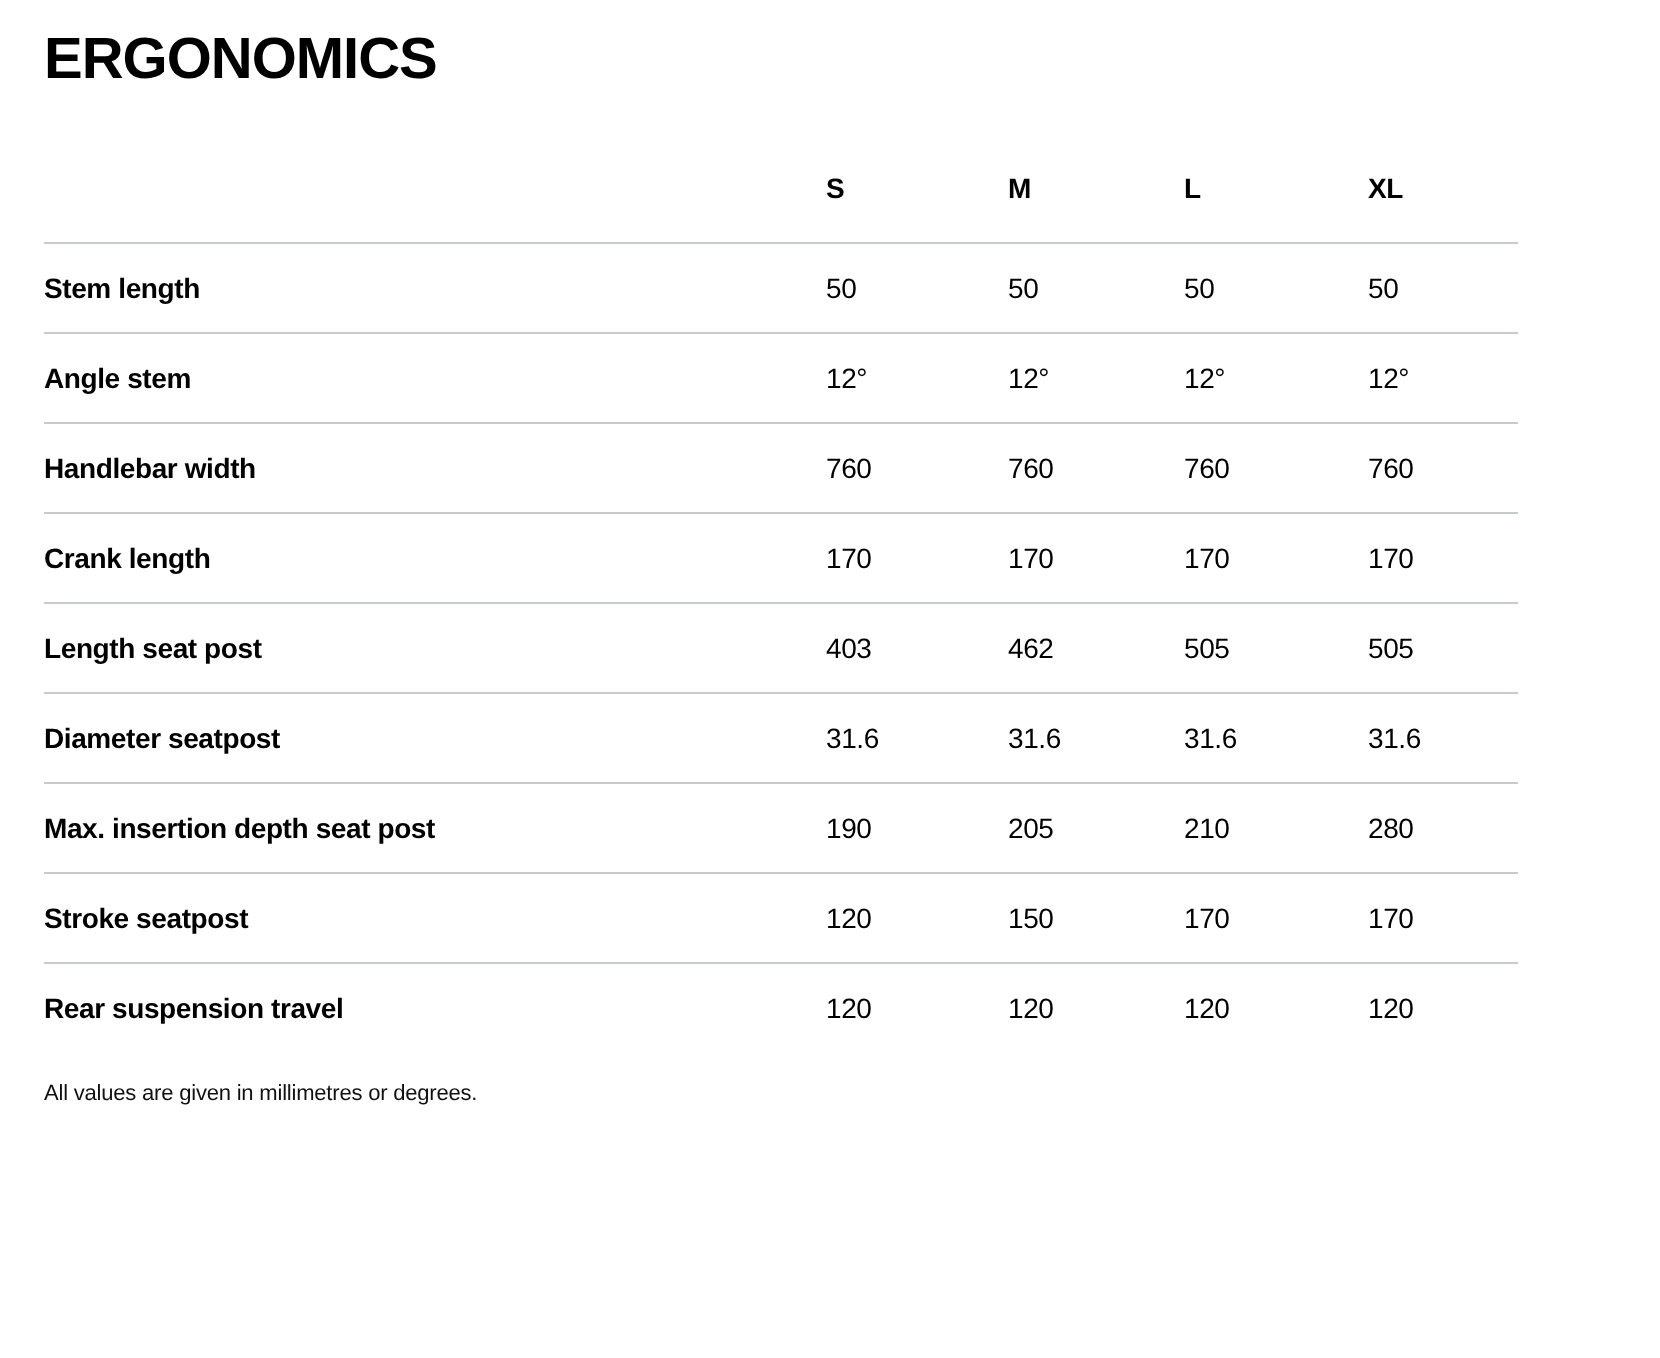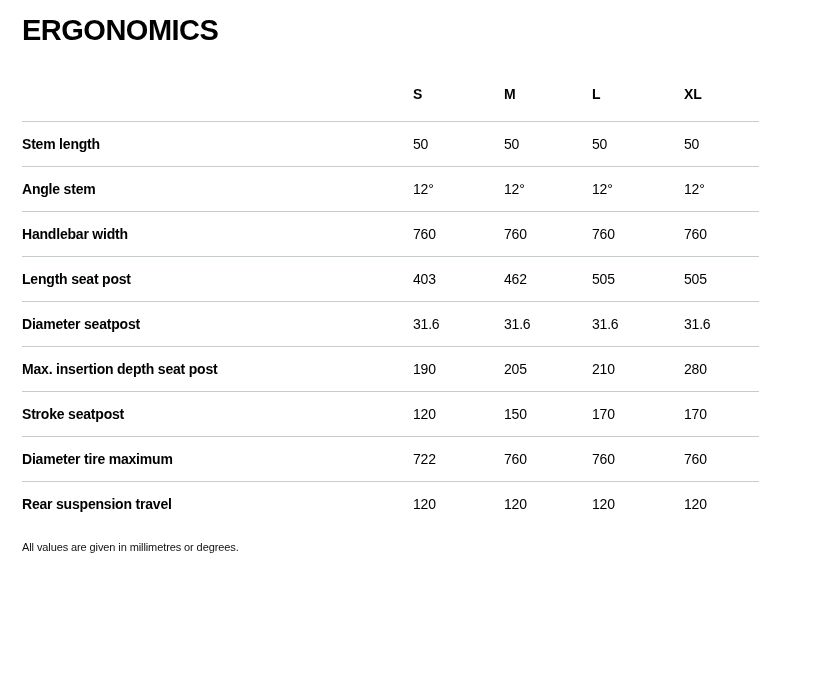--- a/index.html
+++ b/index.html
@@ -104,20 +104,27 @@
           <td>12°</td>
         </tr>
         <tr>
           <td class="row-label">Handlebar width</td>
           <td>760</td>
           <td>760</td>
           <td>760</td>
           <td>760</td>
         </tr>
         <tr>
+          <td class="row-label">Crank length</td>
+          <td>170</td>
+          <td>170</td>
+          <td>170</td>
+          <td>170</td>
+        </tr>
+        <tr>
           <td class="row-label">Length seat post</td>
           <td>403</td>
           <td>462</td>
           <td>505</td>
           <td>505</td>
         </tr>
         <tr>
           <td class="row-label">Diameter seatpost</td>
           <td>31.6</td>
           <td>31.6</td>
@@ -132,27 +139,20 @@
           <td>280</td>
         </tr>
         <tr>
           <td class="row-label">Stroke seatpost</td>
           <td>120</td>
           <td>150</td>
           <td>170</td>
           <td>170</td>
         </tr>
         <tr>
-          <td class="row-label">Diameter tire maximum</td>
-          <td>722</td>
-          <td>760</td>
-          <td>760</td>
-          <td>760</td>
-        </tr>
-        <tr>
           <td class="row-label">Rear suspension travel</td>
           <td>120</td>
           <td>120</td>
           <td>120</td>
           <td>120</td>
         </tr>
       </tbody>
   </table>
 
   <p class="footnote">All values are given in millimetres or degrees.</p>

